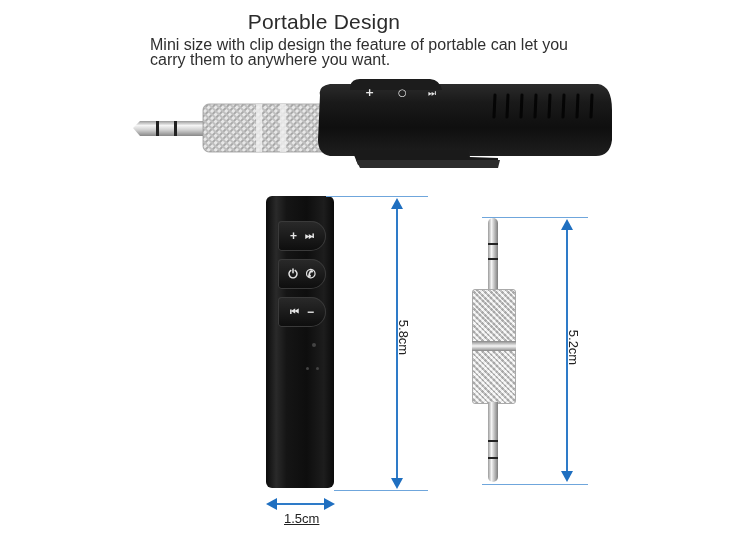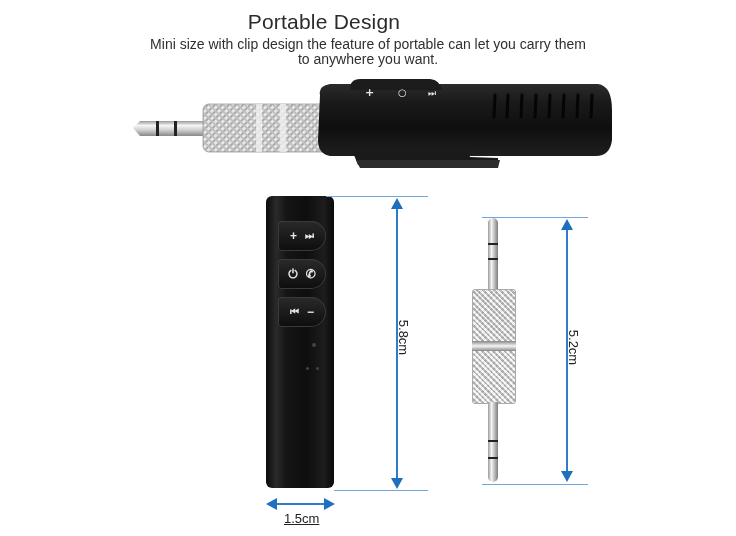--- a/index.html
+++ b/index.html
@@ -5,21 +5,21 @@
     * { box-sizing: border-box; margin: 0; padding: 0; }
     html, body { width: 736px; height: 536px; background: #ffffff; overflow: hidden; }
     body { position: relative; font-family: "Liberation Sans", sans-serif; color: #333; }
 
     .title {
       position: absolute; left: 0; width: 648px; top: 10px;
       text-align: center; font-size: 21px; color: #2b2b2b; letter-spacing: 0.2px;
     }
     .subtitle {
       position: absolute; left: 150px; width: 436px; top: 37px;
-      text-align: center; font-size: 14px; line-height: 15px; color: #2f2f2f;
+      font-size: 16px; line-height: 15px; color: #2f2f2f;
     }
 
     
     .top-product { position: absolute; left: 0; top: 0; width: 736px; height: 200px; }
 
     
     .device-v {
       position: absolute; left: 266px; top: 196px; width: 68px; height: 292px;
       border-radius: 6px;
       background: linear-gradient(90deg, #0b0b0b 0%, #2a2a2a 15%, #151515 30%, #0e0e0e 60%, #1d1d1d 85%, #0a0a0a 100%);

